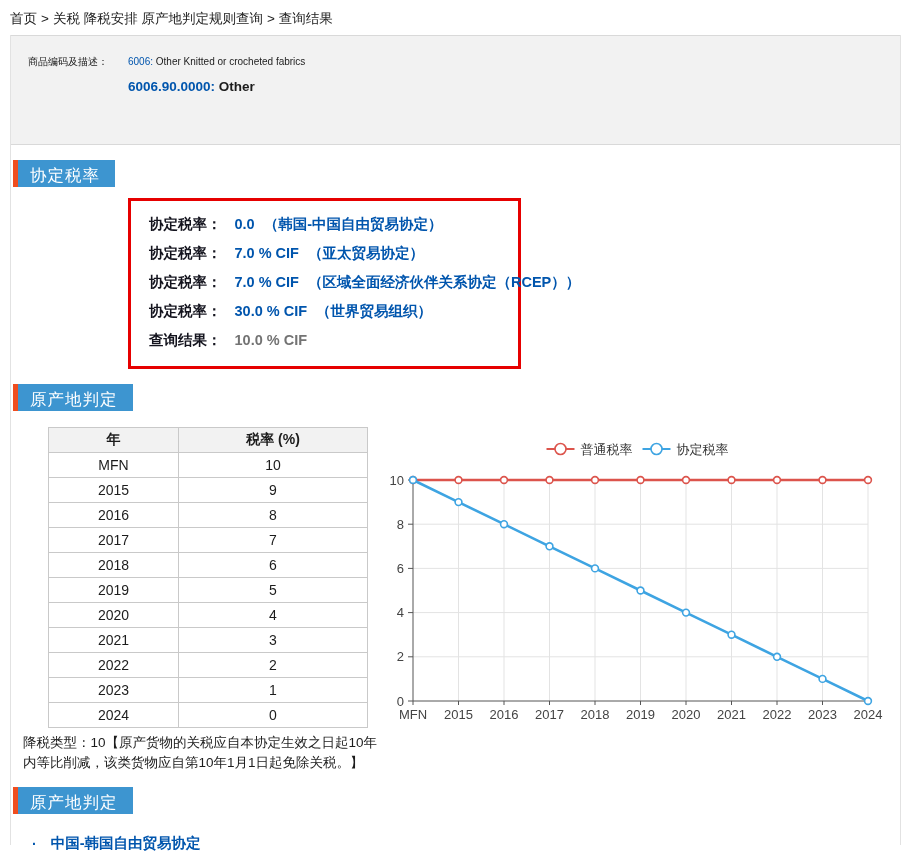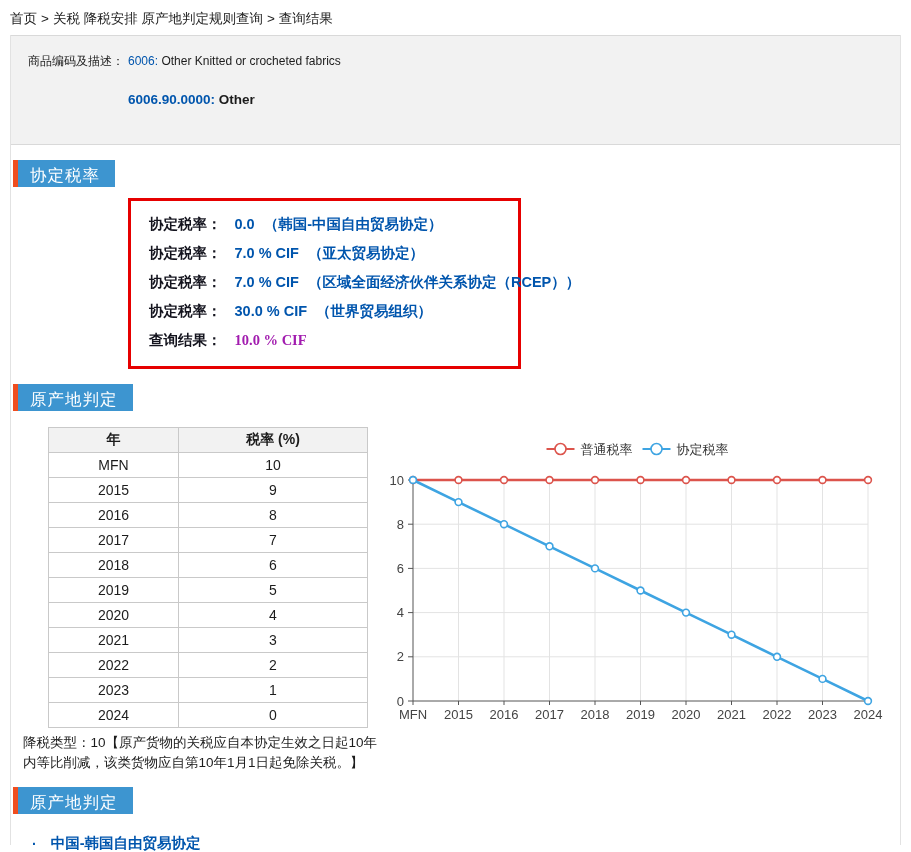--- a/index.html
+++ b/index.html
@@ -28,21 +28,21 @@
   .info-box {
     background: #f2f2f2;
     border-top: 1px solid #d9d9d9;
     border-bottom: 1px solid #d9d9d9;
     padding: 16px 18px 16px 17px;
     height: 110px;
   }
   .info-row1 { display: flex; margin-bottom: 15px; }
   .origin-block { flex: 0 0 402px; }
   .blue-strong { color: #0055ad; font-weight: bold; font-size: 15px; }
-  .info-row2 { display: flex; line-height: 19px; margin-bottom: 19px; font-size: 12px; }
+  .info-row2 { display: flex; line-height: 19px; margin-bottom: 6px; font-size: 10px; }
   .hs-label { flex: 0 0 100px; color: #222; }
   .code-link { color: #0055ad; }
   .hs-sub { margin-left: 100px; font-size: 13.5px; font-weight: bold; line-height: 19px; }
   .hs-sub .code-link { font-weight: bold; text-align: right; }
 
   
   .sec-hdr { display: inline-flex; margin: 15px 0 0 2px; height: 27px; }
   .sec-hdr .bar { width: 5px; background: #f04e1f; }
   .sec-hdr .txt {
     background: #3d95d0; color: #fff;
@@ -54,21 +54,21 @@
   .rates-box {
     margin: 8px 0 0 117px;
     width: 393px;
     border: 3px solid #e60000;
     padding: 9px 10px 11px 18px;
   }
   .rate-row { line-height: 29px; font-weight: bold; font-size: 14.5px; white-space: nowrap; }
   .rate-label { color: #14141e; margin-right: 13px; }
   .rate-value { color: #0055ad; margin-right: 9px; }
   .rate-note  { color: #0055ad; }
-  .rate-row.v-black .rate-value { color: #a21caf; font-family: Liberation Serif, serif; }
+  .rate-row.v-black .rate-value { color: #737373; }
 
   
   .reduction-row { display: flex; align-items: flex-start; }
   .left-col { flex: 0 0 372px; padding: 13px 0 0 12px; }
   table.sched { border-collapse: collapse; margin-left: 25px; width: 320px; text-align: center; font-size: 14px; }
   table.sched th, table.sched td { border: 1px solid #c9c9c9; height: 25px; padding: 0; font-weight: normal; }
   table.sched th { background: #f2f2f2; font-weight: bold; }
   table.sched .col-year { width: 130px; }
   .note { margin-top: 5px; font-size: 13.5px; line-height: 1.45; color: #1c1c1c; width: 356px; }
 

